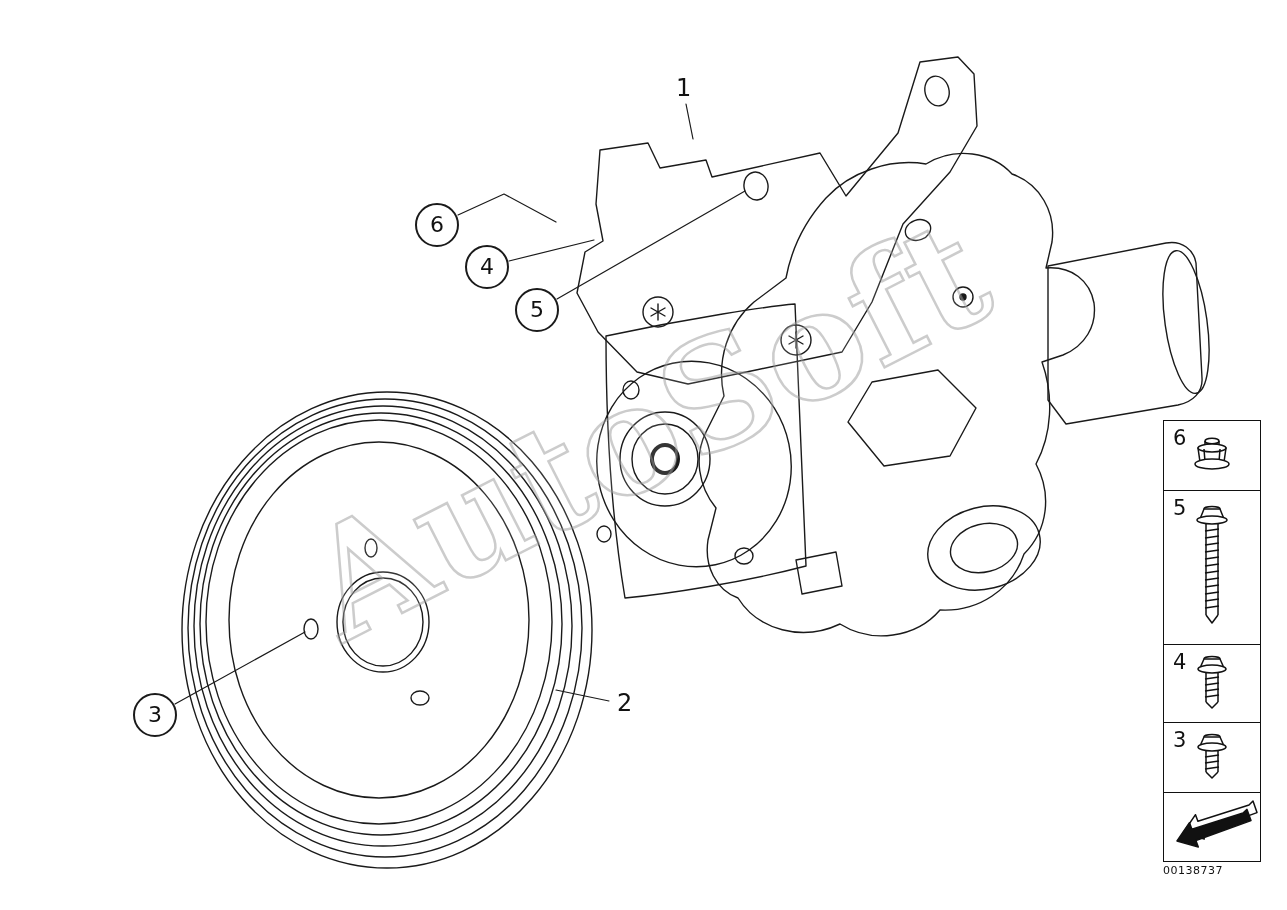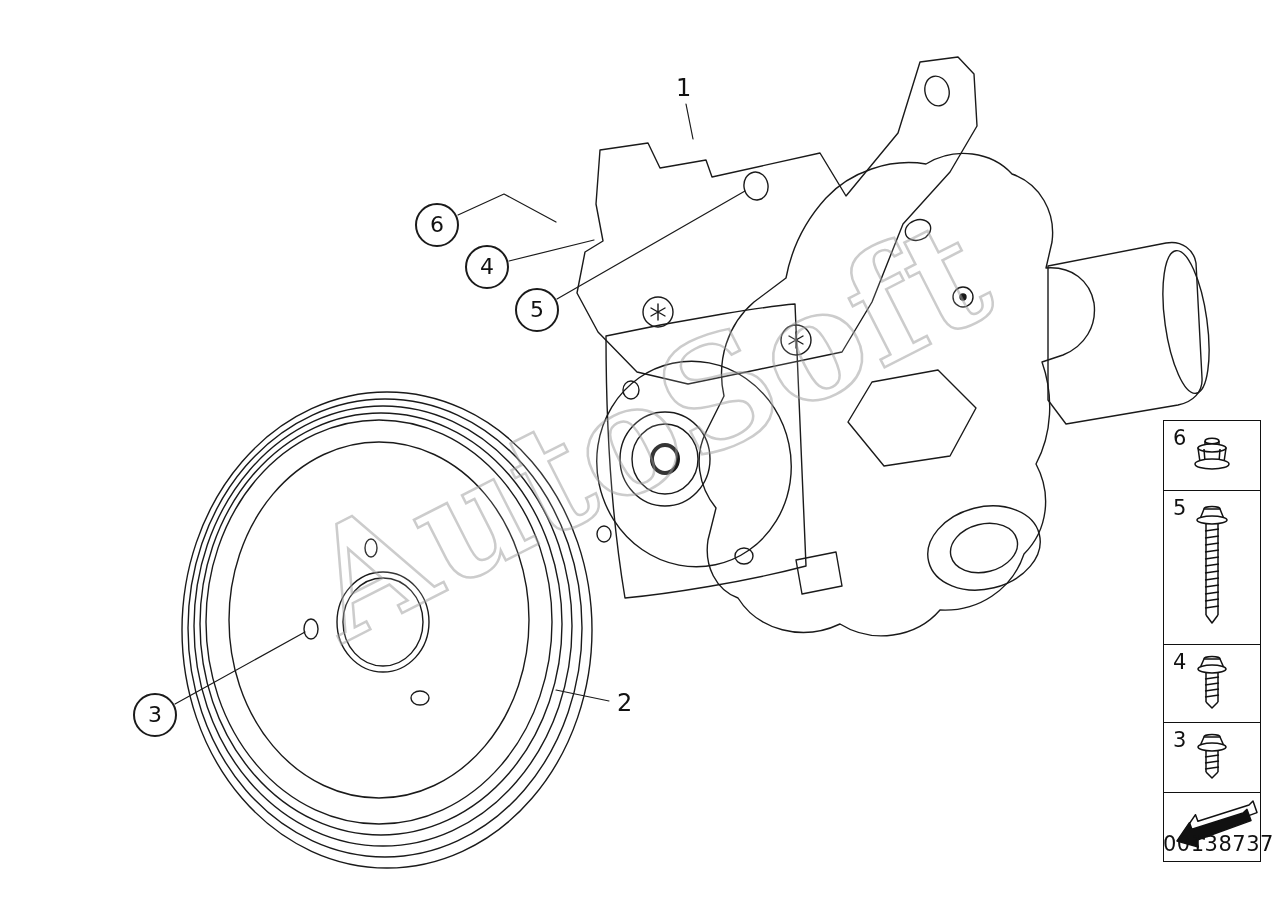--- a/index.html
+++ b/index.html
@@ -29,22 +29,22 @@
   }
   .legend-box:first-child { margin-top:0; }
   .legend-num { position:absolute; top:5px; left:9px; font-size:21px; }
   .lb-nut   { height:72px; }
   .lb-long  { height:155px; }
   .lb-med   { height:80px; }
   .lb-short { height:71px; }
   .lb-arrow { height:70px; }
 
   .part-number {
-    position:absolute; left:1163px; top:832px; width:98px;
-    text-align:center; font-size:21px; letter-spacing:0.5px;
+    position:absolute; left:1163px; top:864px; width:98px;
+    text-align:left; font-size:11px; letter-spacing:0.5px;
   }
 </style>
 </head>
 <body>
 
 <div class="canvas">
 
   <svg class="art" width="1287" height="910" viewBox="0 0 1287 910">
     <g stroke="#1a1a1a" stroke-width="1.4" fill="none" stroke-linejoin="round" stroke-linecap="round">
 

